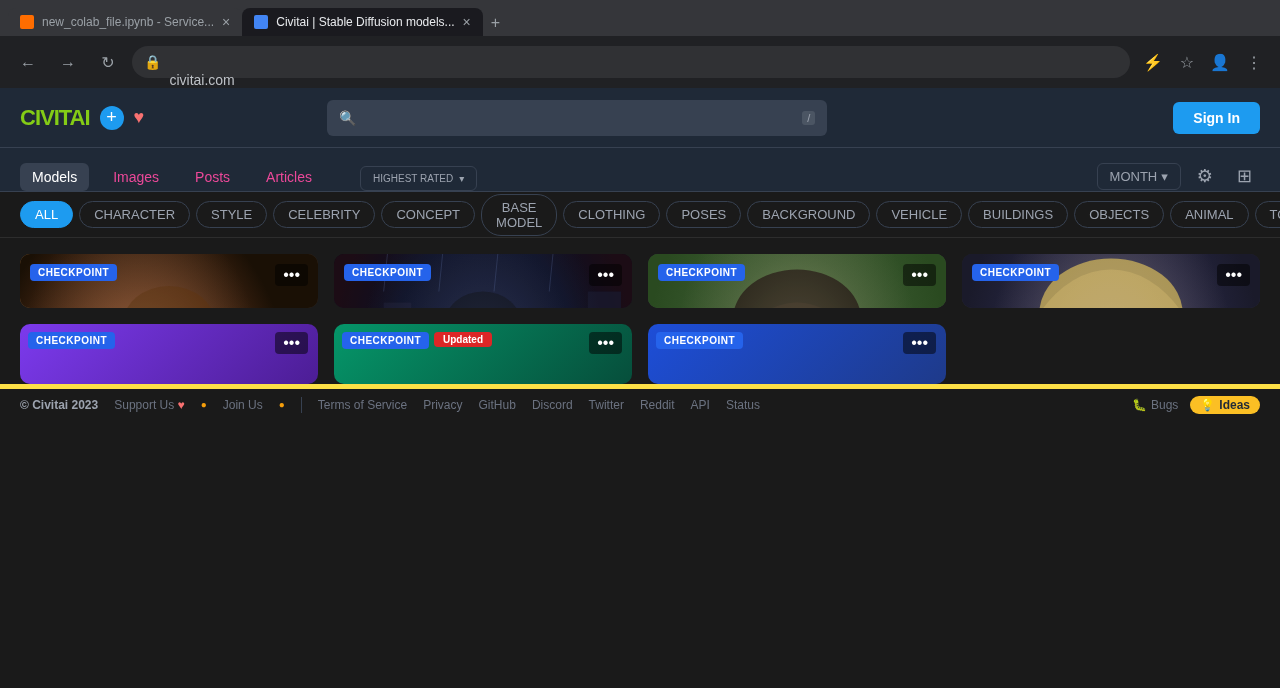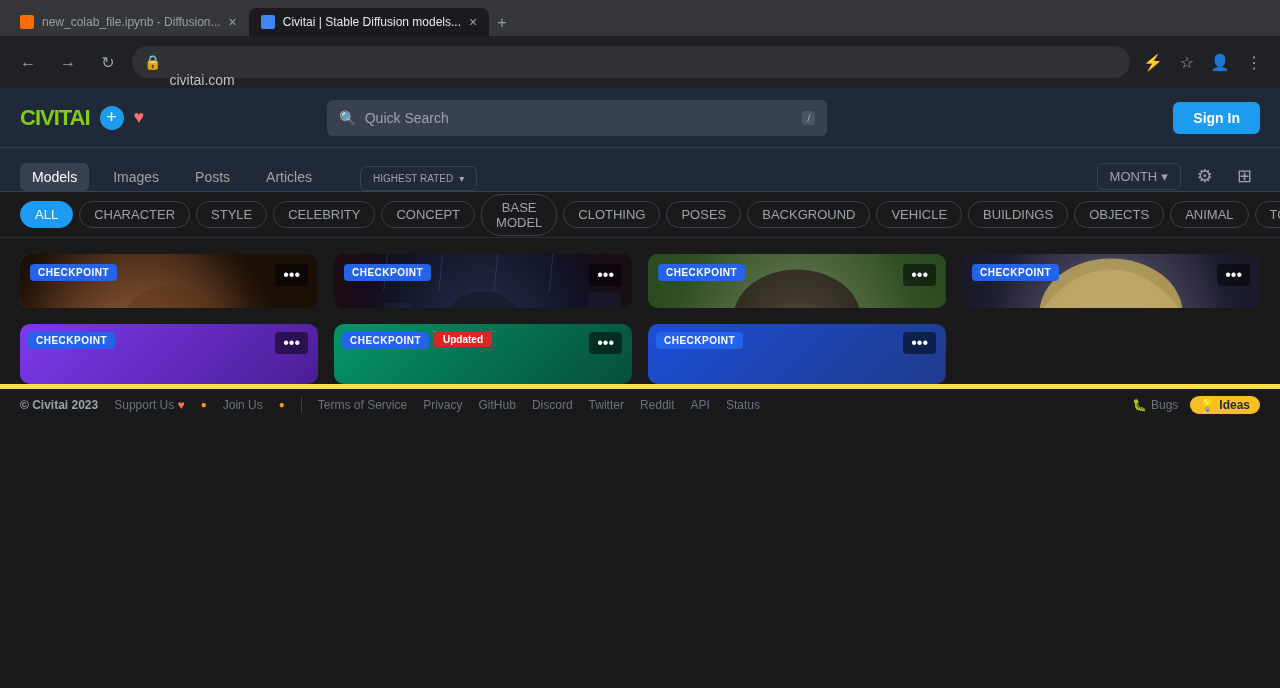--- a/index.html
+++ b/index.html
@@ -30,21 +30,21 @@
     .header { background: #1f2937; height: 60px; display: flex; align-items: center; padding: 0 20px; gap: 20px; border-bottom: 1px solid #374151; }
     .logo { font-size: 22px; font-weight: 900; color: #84cc16; letter-spacing: -1px; }
     .logo-add { background: #1d9bf0; color: #fff; border: none; border-radius: 50%; width: 24px; height: 24px; font-size: 18px; cursor: pointer; margin-left: 4px; display: inline-flex; align-items: center; justify-content: center; }
     .logo-heart { color: #f87171; font-size: 18px; margin-left: 4px; cursor: pointer; }
     .search-bar { flex: 1; max-width: 500px; margin: 0 auto; background: #374151; border-radius: 6px; height: 36px; display: flex; align-items: center; padding: 0 12px; gap: 8px; color: #9ca3af; }
     .search-slash { background: #4b5563; color: #9ca3af; font-size: 11px; padding: 1px 5px; border-radius: 3px; margin-left: auto; }
     .sign-in-btn { background: #1d9bf0; color: #fff; border: none; border-radius: 6px; padding: 8px 20px; font-size: 14px; cursor: pointer; font-weight: 600; margin-left: auto; }
     
     
     .nav-row { background: #1f2937; height: 44px; display: flex; align-items: flex-end; padding: 0 20px; gap: 12px; border-bottom: 1px solid #374151; }
-    .nav-tab { background: none; border: none; color: #a3a3a3; cursor: pointer; padding: 6px 12px; border-radius: 6px; font-size: 14px; }
+    .nav-tab { background: none; border: none; color: #ec4899; cursor: pointer; padding: 6px 12px; border-radius: 6px; font-size: 14px; }
     .nav-tab.active { background: #374151; color: #fff; }
     .sort-btn { color: #9ca3af; background: none; border: none; cursor: pointer; padding: 6px 12px; display: flex; align-items: center; gap: 6px; font-size: 10px; border: 1px solid #374151; border-radius: 6px; }
     .right-controls { margin-left: auto; display: flex; align-items: center; gap: 8px; }
     .month-btn { color: #9ca3af; background: none; border: 1px solid #374151; cursor: pointer; padding: 5px 12px; border-radius: 6px; font-size: 13px; display: flex; align-items: center; gap: 4px; }
     .filter-btn { color: #9ca3af; background: none; border: none; cursor: pointer; font-size: 18px; padding: 4px 8px; }
     .grid-btn { color: #9ca3af; background: none; border: none; cursor: pointer; font-size: 18px; padding: 4px 8px; }
     
     
     .cat-row { background: #1a1a1a; height: 46px; display: flex; align-items: center; padding: 0 20px; gap: 6px; border-bottom: 1px solid #2d2d2d; overflow-x: hidden; }
     .cat-pill { background: none; border: 1px solid #374151; color: #9ca3af; cursor: pointer; padding: 5px 14px; border-radius: 20px; font-size: 13px; font-weight: 500; }
@@ -94,21 +94,21 @@
     
     .divider { width: 1px; height: 16px; background: #374151; }
   </style>
 </head>
 <body>
 
 <div class="browser-chrome">
   <div class="tab-bar">
     <div class="tab inactive">
       <div class="tab-favicon orange"></div>
-      <span>new_colab_file.ipynb - Diffusion...</span>
+      <span>new_colab_file.ipynb - Service...</span>
       <span class="tab-close">×</span>
     </div>
     <div class="tab">
       <div class="tab-favicon"></div>
       <span>Civitai | Stable Diffusion models...</span>
       <span class="tab-close">×</span>
     </div>
     <button class="tab-add">+</button>
   </div>
 
@@ -133,21 +133,20 @@
 
   <div class="header">
     <div style="display:flex;align-items:center;gap:6px;">
       <span class="logo">CIVITAI</span>
       <button class="logo-add">+</button>
       <span class="logo-heart">♥</span>
     </div>
 
     <div class="search-bar">
       <span>🔍</span>
-      <span style="flex:1;">Quick Search</span>
       <span class="search-slash">/</span>
     </div>
 
     <button class="sign-in-btn">Sign In</button>
   </div>
 
   <div class="nav-row">
     <button class="nav-tab active">Models</button>
     <button class="nav-tab">Images</button>
     <button class="nav-tab">Posts</button>

